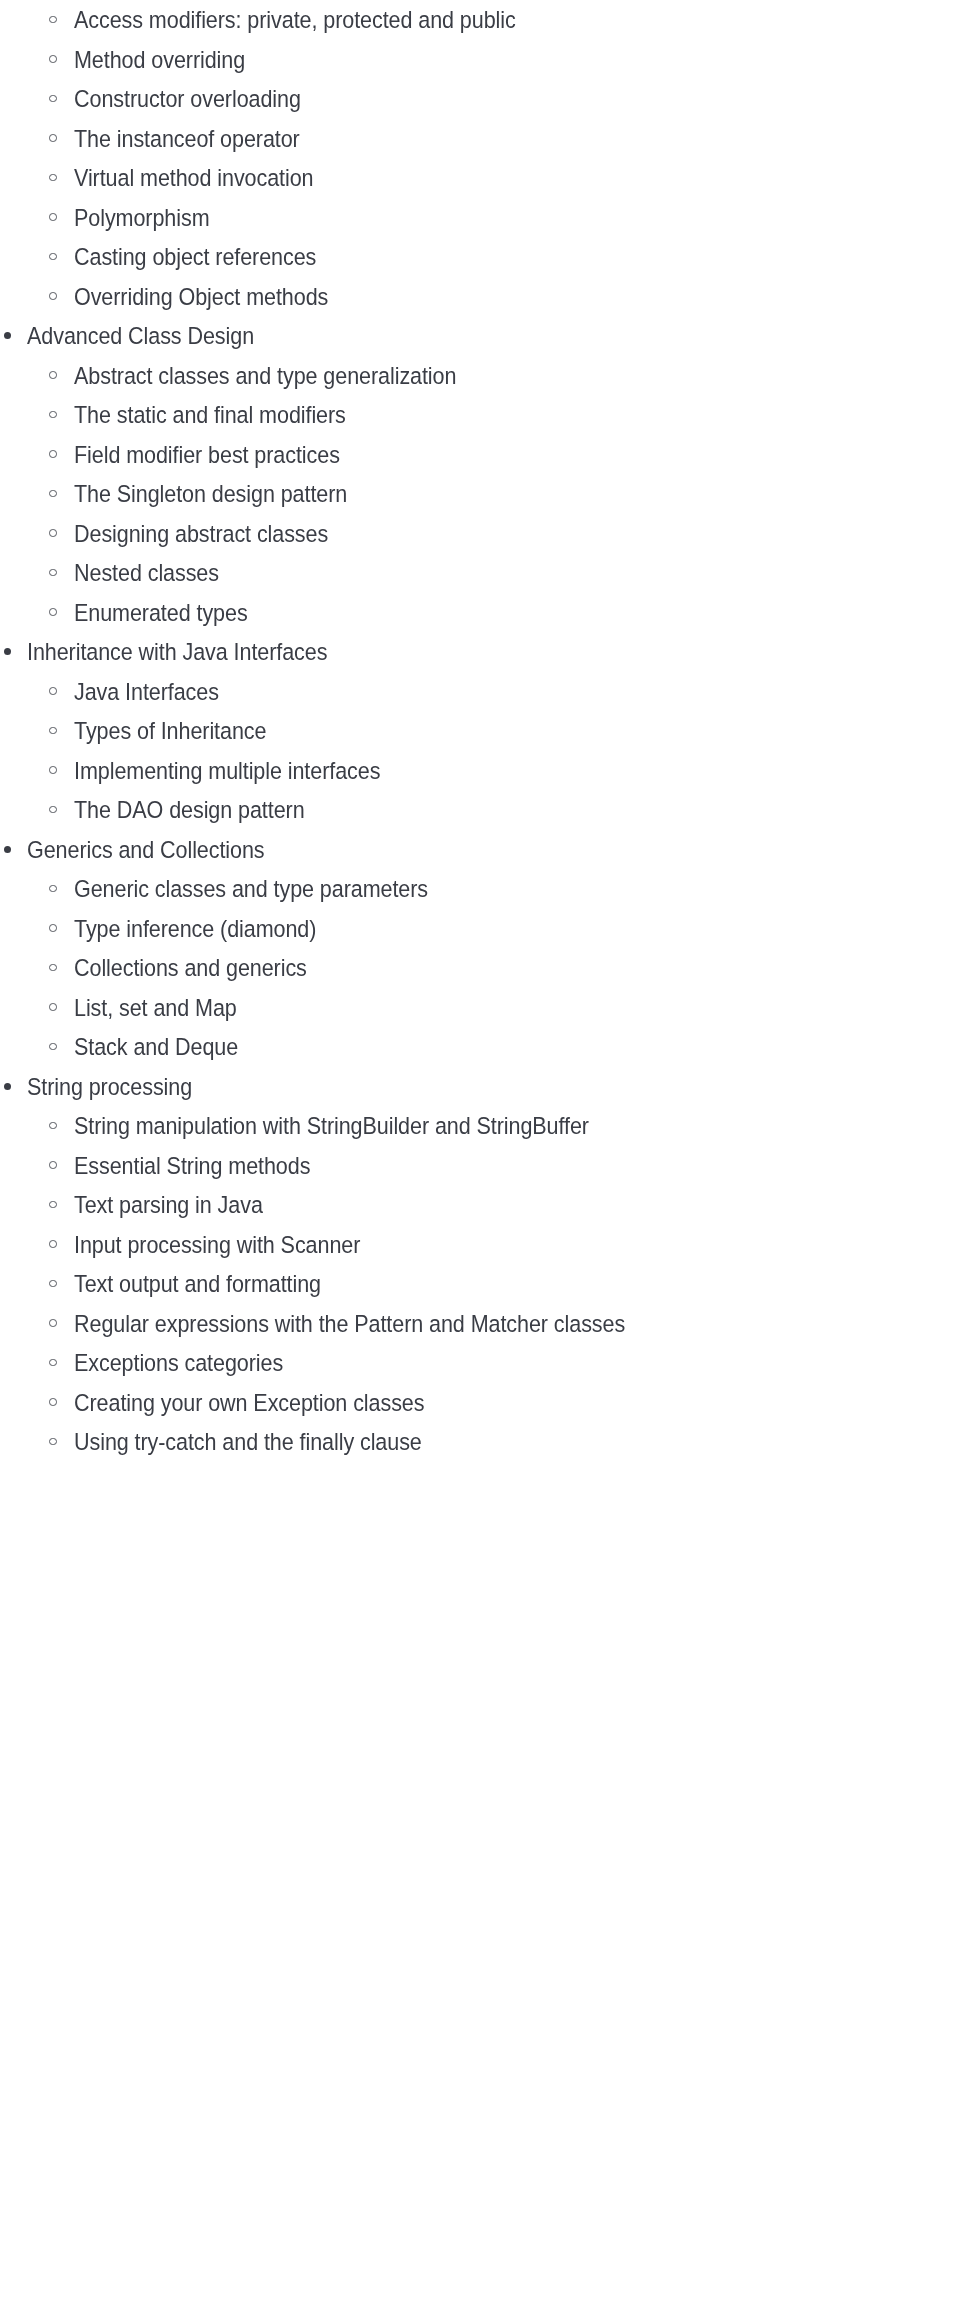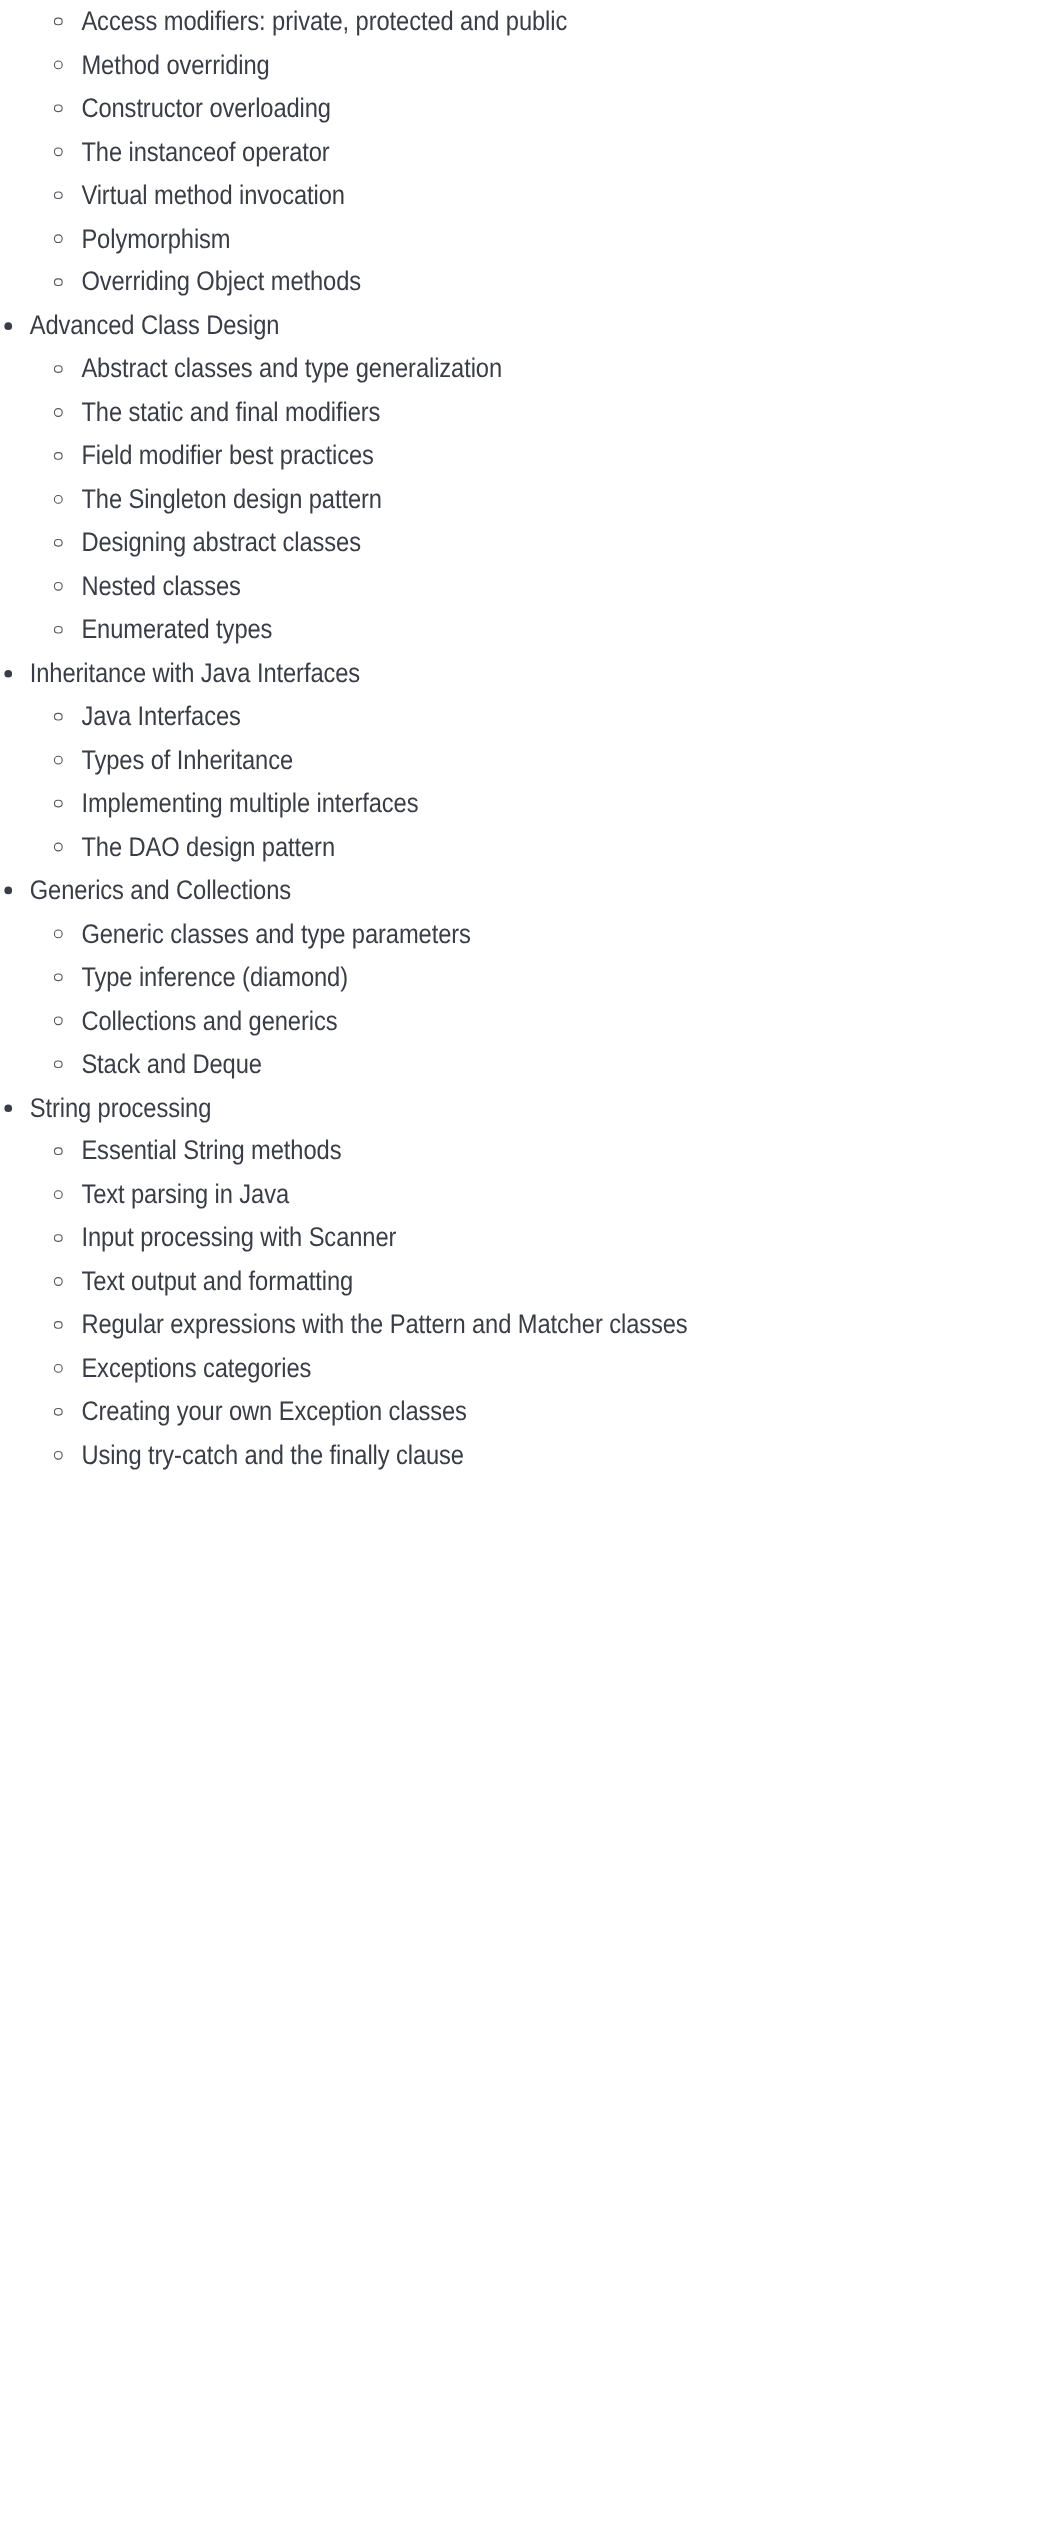--- a/index.html
+++ b/index.html
@@ -115,20 +115,24 @@
     <li class="row level-2">
       <span class="marker"><span class="ring"></span></span>
       <span class="label">Virtual method invocation</span>
     </li>
     <li class="row level-2">
       <span class="marker"><span class="ring"></span></span>
       <span class="label">Polymorphism</span>
     </li>
     <li class="row level-2">
       <span class="marker"><span class="ring"></span></span>
+      <span class="label">Casting object references</span>
+    </li>
+    <li class="row level-2">
+      <span class="marker"><span class="ring"></span></span>
       <span class="label">Overriding Object methods</span>
     </li>
     <li class="row level-1">
       <span class="marker"><span class="dot"></span></span>
       <span class="label">Advanced Class Design</span>
     </li>
     <li class="row level-2">
       <span class="marker"><span class="ring"></span></span>
       <span class="label">Abstract classes and type generalization</span>
     </li>
@@ -187,28 +191,36 @@
     <li class="row level-2">
       <span class="marker"><span class="ring"></span></span>
       <span class="label">Type inference (diamond)</span>
     </li>
     <li class="row level-2">
       <span class="marker"><span class="ring"></span></span>
       <span class="label">Collections and generics</span>
     </li>
     <li class="row level-2">
       <span class="marker"><span class="ring"></span></span>
+      <span class="label">List, set and Map</span>
+    </li>
+    <li class="row level-2">
+      <span class="marker"><span class="ring"></span></span>
       <span class="label">Stack and Deque</span>
     </li>
     <li class="row level-1">
       <span class="marker"><span class="dot"></span></span>
       <span class="label">String processing</span>
     </li>
     <li class="row level-2">
       <span class="marker"><span class="ring"></span></span>
+      <span class="label">String manipulation with StringBuilder and StringBuffer</span>
+    </li>
+    <li class="row level-2">
+      <span class="marker"><span class="ring"></span></span>
       <span class="label">Essential String methods</span>
     </li>
     <li class="row level-2">
       <span class="marker"><span class="ring"></span></span>
       <span class="label">Text parsing in Java</span>
     </li>
     <li class="row level-2">
       <span class="marker"><span class="ring"></span></span>
       <span class="label">Input processing with Scanner</span>
     </li>

